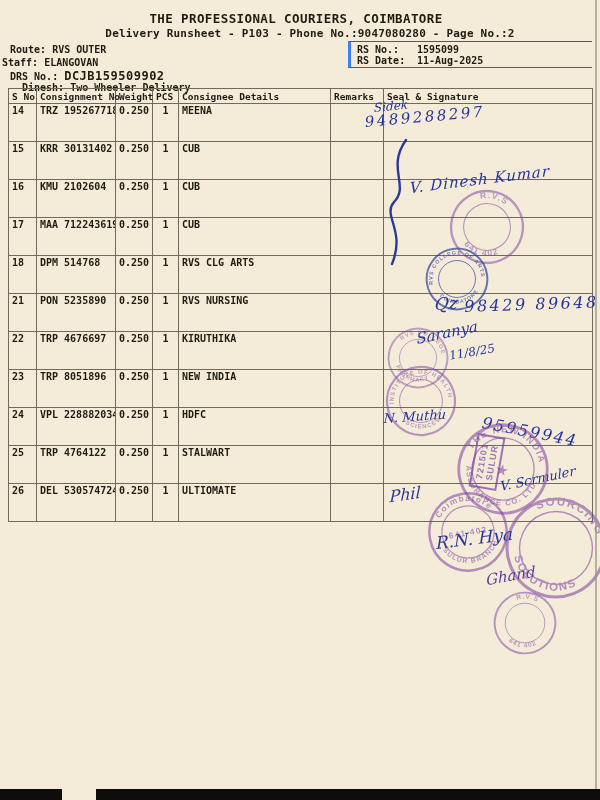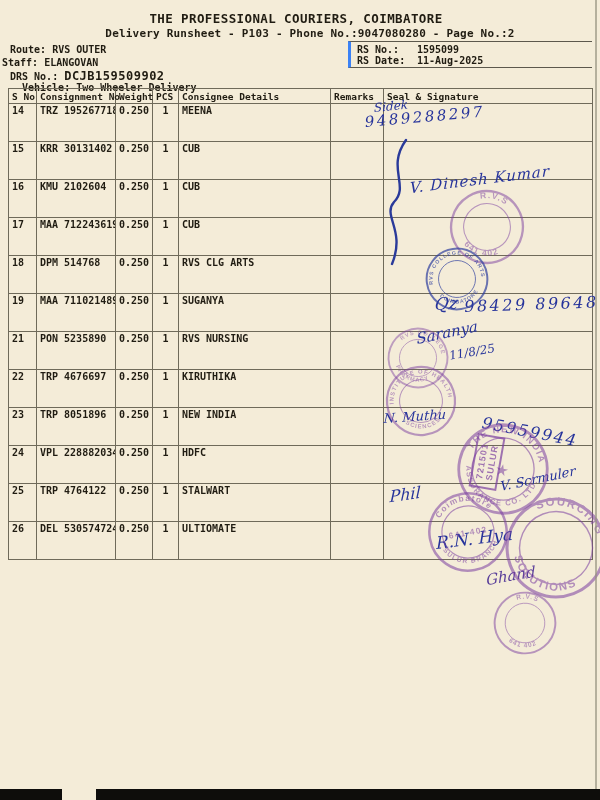--- a/index.html
+++ b/index.html
@@ -51,21 +51,21 @@
   <div class="info-line" style="left:10px;top:44px">
     <span class="lab">Route:</span><span>RVS OUTER</span>
   </div>
   <div class="info-line" style="left:2px;top:57px">
     <span class="lab">Staff:</span><span>ELANGOVAN</span>
   </div>
   <div class="info-line" style="left:10px;top:69px">
     <span class="lab">DRS No.:</span><span class="big">DCJB159509902</span>
   </div>
   <div class="info-line" style="left:22px;top:82px">
-    <span class="lab">Vehicle:</span><span>Two Wheeler Delivery</span>
+    <span class="lab">Dinesh:</span><span>Two Wheeler Delivery</span>
   </div>
 
   <div class="rs-box">
     <div>
       <span class="rs-lab">RS No.:</span><span>1595099</span>
     </div>
     <div>
       <span class="rs-lab">RS Date:</span><span>11-Aug-2025</span>
     </div>
   </div>
@@ -135,29 +135,20 @@
     <tr>
       <td>18</td>
       <td>DPM 514768</td>
       <td>0.250</td>
       <td class="c-pcs">1</td>
       <td>RVS CLG ARTS</td>
       <td></td>
       <td></td>
     </tr>
 
-    <tr>
-      <td>19</td>
-      <td>MAA 711021489</td>
-      <td>0.250</td>
-      <td class="c-pcs">1</td>
-      <td>SUGANYA</td>
-      <td></td>
-      <td></td>
-    </tr>
 
 
     <tr>
       <td>21</td>
       <td>PON 5235890</td>
       <td>0.250</td>
       <td class="c-pcs">1</td>
       <td>RVS NURSING</td>
       <td></td>
       <td></td>

